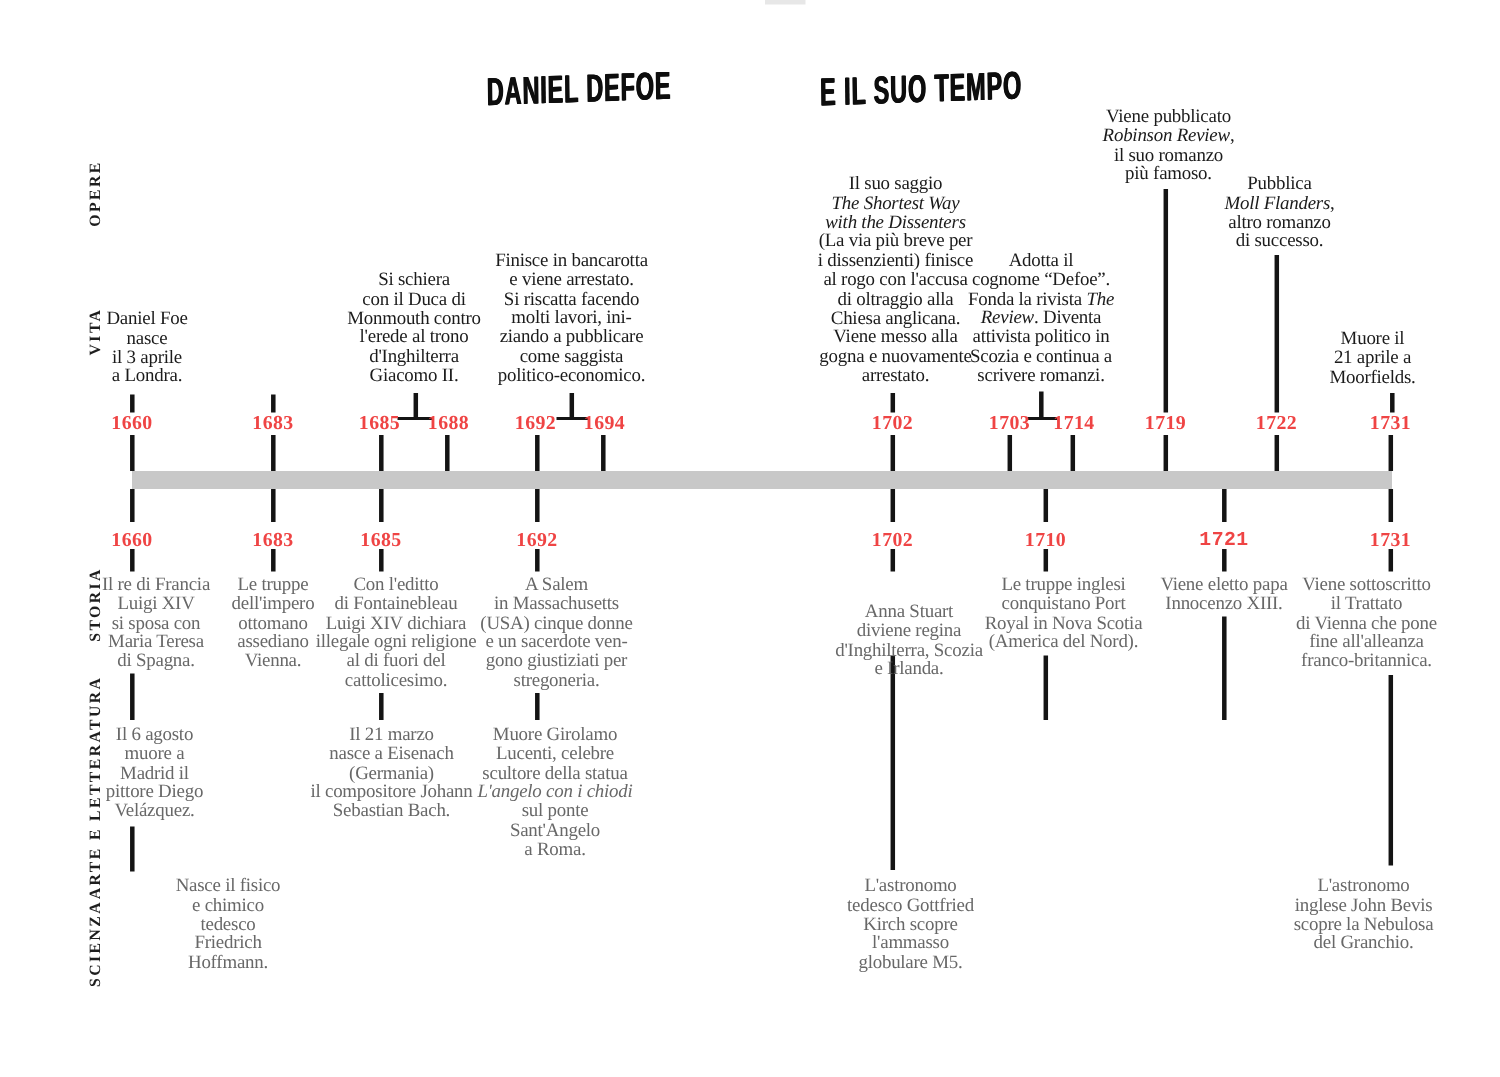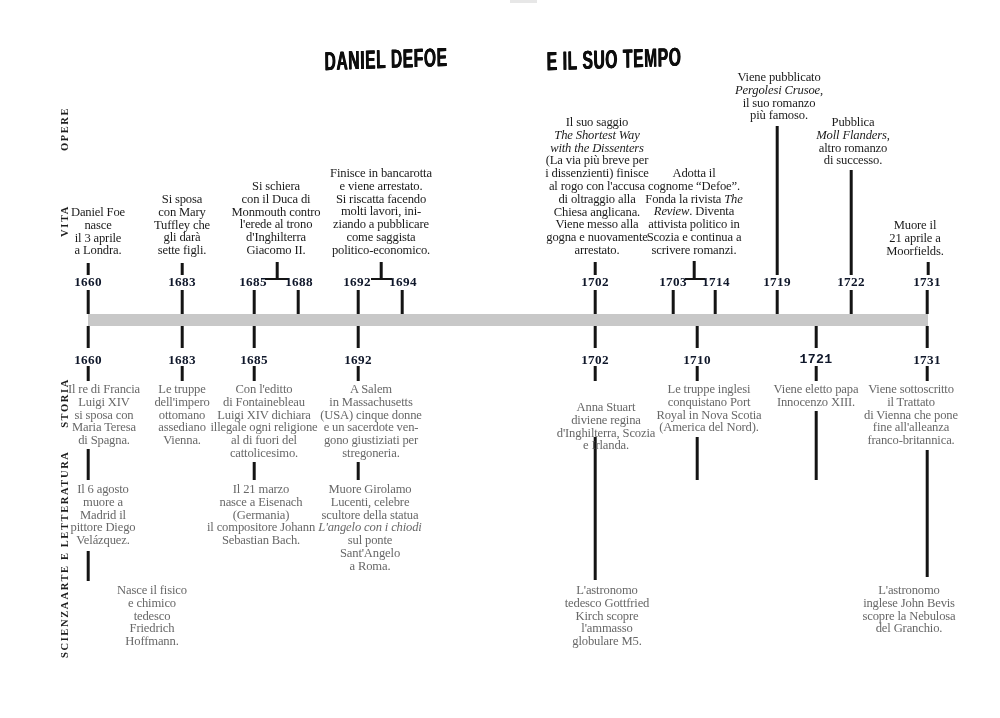--- a/index.html
+++ b/index.html
@@ -18,21 +18,21 @@
     position:absolute;font-family:"Liberation Serif", serif;font-weight:bold;
     font-size:10.5px;letter-spacing:1.6px;color:#1e1e1e;white-space:nowrap;
     writing-mode:vertical-rl;transform:translate(-50%,-50%) rotate(180deg);
   }
   .bar{position:absolute;background:#c8c8c8;}
   .notch{position:absolute;background:#e7e7e7;}
   .vline{position:absolute;width:2.6px;background:#141414;transform:translateX(-50%);}
   .hline{position:absolute;height:2.4px;background:#141414;}
   .year{
     position:absolute;transform:translateX(-50%);white-space:nowrap;
-    font-weight:bold;font-size:13.2px;letter-spacing:0.3px;color:#0f172a;
+    font-weight:bold;font-size:13.2px;letter-spacing:0.3px;color:#ef4444;
   }
   .block{
     position:absolute;transform:translateX(-50%);text-align:center;
     font-size:12.6px;line-height:12.8px;letter-spacing:-0.15px;white-space:nowrap;
   }
   .dark{color:#1b1b1b;}
   .gray{color:#686868;}
 </style>
 </head>
 <body>
@@ -106,26 +106,25 @@
     <div class="year" style="left: 927px; top: 274px;">1731</div>
     <div class="year" style="left: 88px; top: 352px;">1660</div>
     <div class="year" style="left: 182px; top: 352px;">1683</div>
     <div class="year" style="left: 254px; top: 352px;">1685</div>
     <div class="year" style="left: 358px; top: 352px;">1692</div>
     <div class="year" style="left: 595px; top: 352px;">1702</div>
     <div class="year" style="left: 697px; top: 352px;">1710</div>
     <div class="year" style="left: 816px; top: 352px; font-family: Liberation Mono, monospace;">1721</div>
     <div class="year" style="left: 927px; top: 352px;">1731</div>
     <div class="block dark" style="left: 98px; top: 206px;">Daniel Foe<br>nasce<br>il 3 aprile<br>a Londra.</div>
-    <div class="block dark" style="left: 182px; top: 193px;">Si sposa<br>con Mary<br>Tuffley che<br>gli darà<br>sette figli.</div>
     <div class="block dark" style="left: 276px; top: 180px;">Si schiera<br>con il Duca di<br>Monmouth contro<br>l'erede al trono<br>d'Inghilterra<br>Giacomo II.</div>
     <div class="block dark" style="left: 381px; top: 167px;">Finisce in bancarotta<br>e viene arrestato.<br>Si riscatta facendo<br>molti lavori, ini-<br>ziando a pubblicare<br>come saggista<br>politico-economico.</div>
     <div class="block dark" style="left: 597px; top: 116px;">Il suo saggio<br><i>The Shortest Way</i><br><i>with the Dissenters</i><br>(La via più breve per<br>i dissenzienti) finisce<br>al rogo con l'accusa<br>di oltraggio alla<br>Chiesa anglicana.<br>Viene messo alla<br>gogna e nuovamente<br>arrestato.</div>
     <div class="block dark" style="left: 694px; top: 167px;">Adotta il<br>cognome “Defoe”.<br>Fonda la rivista <i>The</i><br><i>Review</i>. Diventa<br>attivista politico in<br>Scozia e continua a<br>scrivere romanzi.</div>
-    <div class="block dark" style="left: 779px; top: 71px;">Viene pubblicato<br><i>Pergolesi Crusoe</i>,<br>il suo romanzo<br>più famoso.</div>
+    <div class="block dark" style="left: 779px; top: 71px;">Viene pubblicato<br><i>Robinson Review</i>,<br>il suo romanzo<br>più famoso.</div>
     <div class="block dark" style="left: 853px; top: 116px;">Pubblica<br><i>Moll Flanders</i>,<br>altro romanzo<br>di successo.</div>
     <div class="block dark" style="left: 915px; top: 219px;">Muore il<br>21 aprile a<br>Moorfields.</div>
     <div class="block gray" style="left: 182px; top: 383px;">Le truppe<br>dell'impero<br>ottomano<br>assediano<br>Vienna.</div>
     <div class="block gray" style="left: 104px; top: 383px;">Il re di Francia<br>Luigi XIV<br>si sposa con<br>Maria Teresa<br>di Spagna.</div>
     <div class="block gray" style="left: 264px; top: 383px;">Con l'editto<br>di Fontainebleau<br>Luigi XIV dichiara<br>illegale ogni religione<br>al di fuori del<br>cattolicesimo.</div>
     <div class="block gray" style="left: 371px; top: 383px;">A Salem<br>in Massachusetts<br>(USA) cinque donne<br>e un sacerdote ven-<br>gono giustiziati per<br>stregoneria.</div>
     <div class="block gray" style="left: 606px; top: 401px;">Anna Stuart<br>diviene regina<br>d'Inghilterra, Scozia<br>e Irlanda.</div>
     <div class="block gray" style="left: 709px; top: 383px;">Le truppe inglesi<br>conquistano Port<br>Royal in Nova Scotia<br>(America del Nord).</div>
     <div class="block gray" style="left: 816px; top: 383px;">Viene eletto papa<br>Innocenzo XIII.</div>
     <div class="block gray" style="left: 911px; top: 383px;">Viene sottoscritto<br>il Trattato<br>di Vienna che pone<br>fine all'alleanza<br>franco-britannica.</div>

